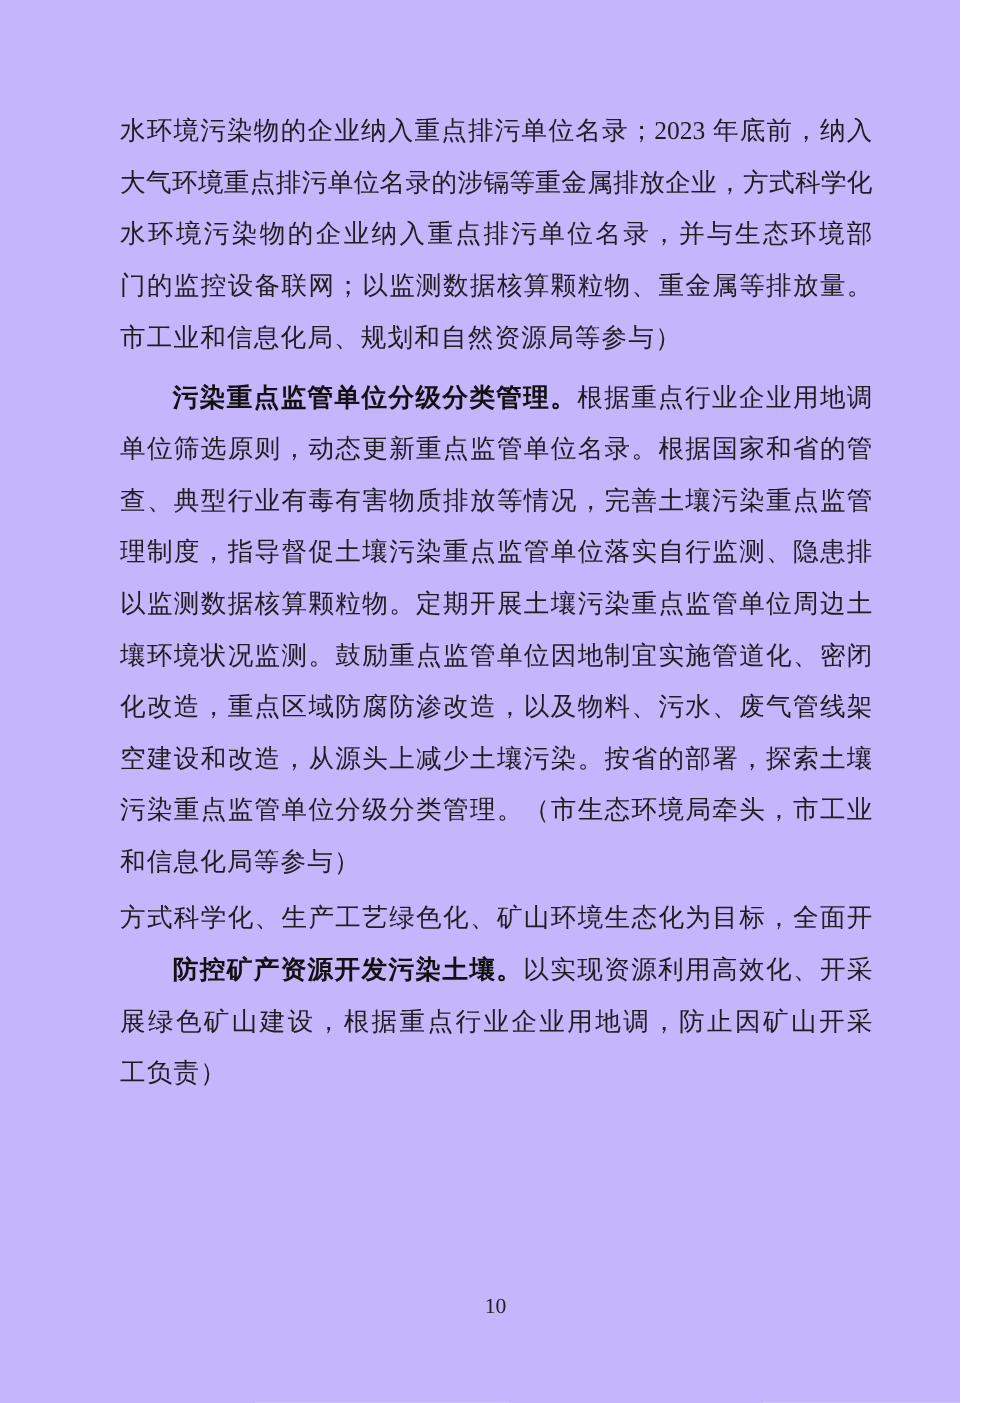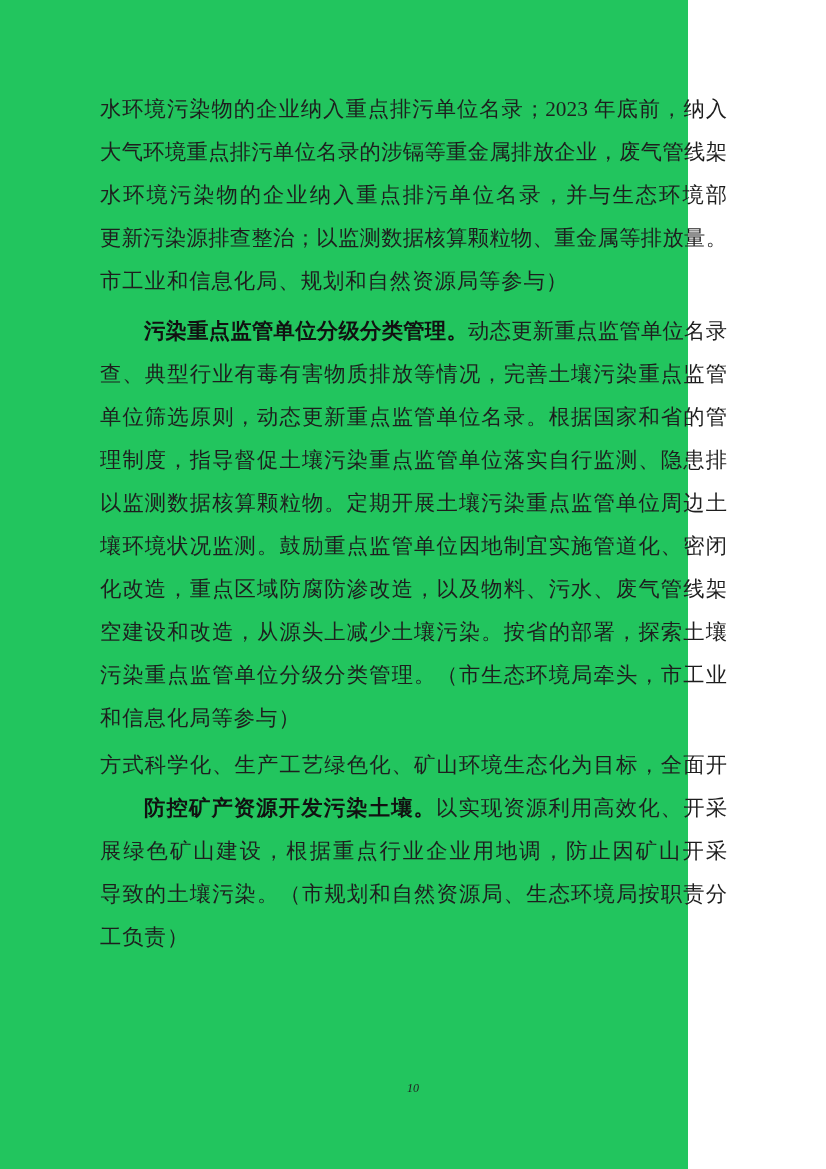--- a/index.html
+++ b/index.html
@@ -12,23 +12,23 @@
       height: 1169px;
       position: relative;
       overflow: hidden;
       font-family: "Liberation Serif", "DejaVu Serif", serif;
       color: #1e1e1e;
     }
     .page {
       position: absolute;
       left: 0;
       top: 0;
-      width: 688px;
+      width: 800px;
       height: 1169px;
-      background: #22c55e;
+      background: #c4b5fd;
     }
     .text-block {
       position: absolute;
       left: 100px;
       top: 88px;
       width: 627px;
     }
     .para {
       margin: 0;
       padding: 0;
@@ -56,58 +56,56 @@
     .lead {
       font-weight: 700;
       color: #111111;
     }
     .page-number {
       position: absolute;
       left: 0;
       width: 826px;
       top: 1079px;
       text-align: center;
-      font-size: 12px;
+      font-size: 18px;
       line-height: 18px;
       font-family: "Liberation Serif", "DejaVu Serif", serif;
       color: #222222;
-      font-style: italic;
     }
   </style>
 </head>
 <body>
 
 <div class="page">
   <div class="text-block">
 
     <div class="para p1">
       <div class="line">水环境污染物的企业纳入重点排污单位名录；2023 年底前，纳入</div>
-      <div class="line">大气环境重点排污单位名录的涉镉等重金属排放企业，废气管线架</div>
+      <div class="line">大气环境重点排污单位名录的涉镉等重金属排放企业，方式科学化</div>
       <div class="line">水环境污染物的企业纳入重点排污单位名录，并与生态环境部</div>
-      <div class="line">更新污染源排查整治；以监测数据核算颗粒物、重金属等排放量。</div>
+      <div class="line">门的监控设备联网；以监测数据核算颗粒物、重金属等排放量。</div>
       <div class="line last">市工业和信息化局、规划和自然资源局等参与）</div>
     </div>
 
     <div class="para p2">
-      <div class="line indent"><span class="lead">污染重点监管单位分级分类管理。</span><span>动态更新重点监管单位名录</span></div>
+      <div class="line indent"><span class="lead">污染重点监管单位分级分类管理。</span><span>根据重点行业企业用地调</span></div>
+      <div class="line">单位筛选原则，动态更新重点监管单位名录。根据国家和省的管</div>
       <div class="line">查、典型行业有毒有害物质排放等情况，完善土壤污染重点监管</div>
-      <div class="line">单位筛选原则，动态更新重点监管单位名录。根据国家和省的管</div>
       <div class="line">理制度，指导督促土壤污染重点监管单位落实自行监测、隐患排</div>
       <div class="line">以监测数据核算颗粒物。定期开展土壤污染重点监管单位周边土</div>
       <div class="line">壤环境状况监测。鼓励重点监管单位因地制宜实施管道化、密闭</div>
       <div class="line">化改造，重点区域防腐防渗改造，以及物料、污水、废气管线架</div>
       <div class="line">空建设和改造，从源头上减少土壤污染。按省的部署，探索土壤</div>
       <div class="line">污染重点监管单位分级分类管理。（市生态环境局牵头，市工业</div>
       <div class="line last">和信息化局等参与）</div>
     </div>
 
     <div class="para p3">
       <div class="line">方式科学化、生产工艺绿色化、矿山环境生态化为目标，全面开</div>
       <div class="line indent"><span class="lead">防控矿产资源开发污染土壤。</span><span>以实现资源利用高效化、开采</span></div>
       <div class="line">展绿色矿山建设，根据重点行业企业用地调，防止因矿山开采</div>
-      <div class="line">导致的土壤污染。（市规划和自然资源局、生态环境局按职责分</div>
       <div class="line last">工负责）</div>
     </div>
 
   </div>
 
   <div class="page-number">10</div>
 </div>
 
 </body></html>

